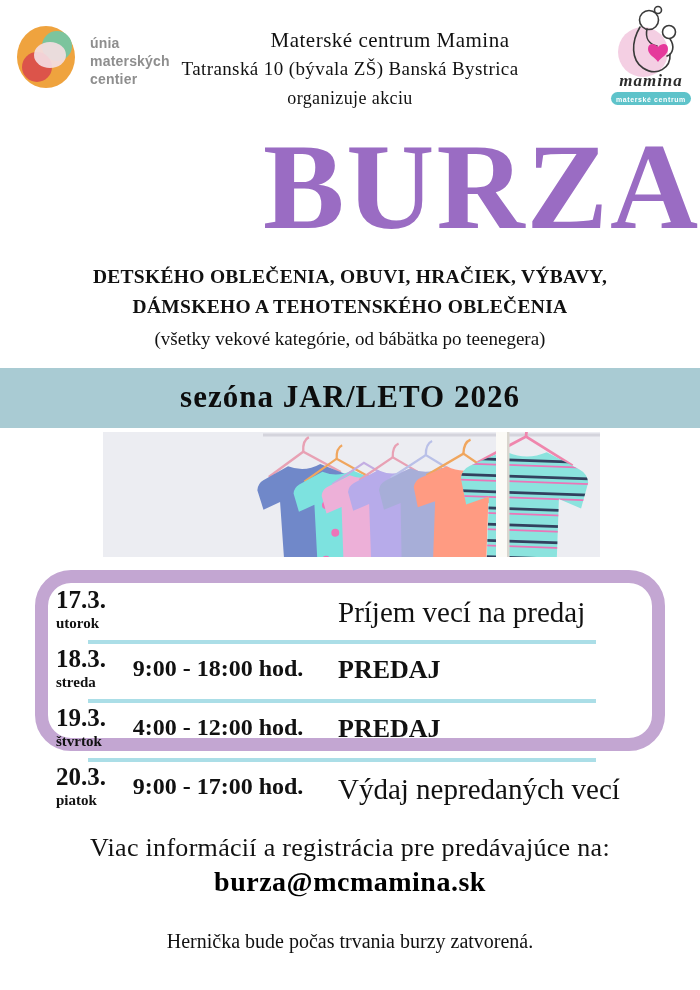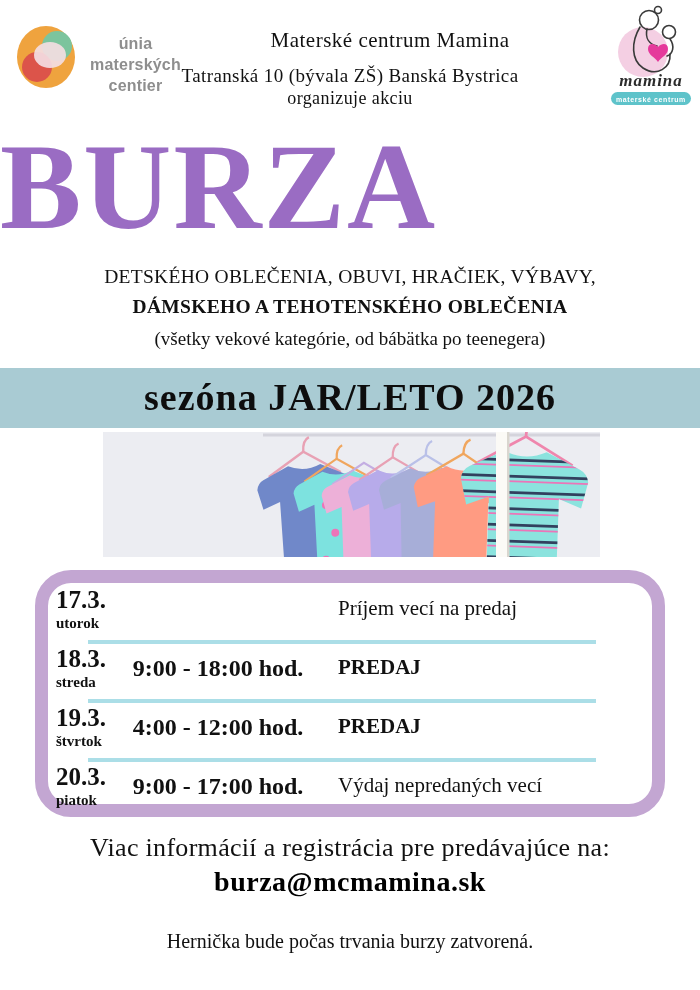--- a/index.html
+++ b/index.html
@@ -3,55 +3,55 @@
 <meta charset="utf-8">
 <style>
   html,body{margin:0;padding:0;background:#ffffff;}
   .page{position:relative;width:700px;height:990px;background:#ffffff;overflow:hidden;
         font-family:"Liberation Serif","DejaVu Serif",serif;color:#111;}
 
   
   .umc{position:absolute;left:14px;top:20px;width:200px;height:90px;}
   .umc svg{position:absolute;left:0;top:2px;}
   .umc-text{position:absolute;left:76px;top:14px;font-family:"Liberation Sans","DejaVu Sans",sans-serif;
-            font-size:16px;font-weight:600;color:#8e8e8e;line-height:1.3;letter-spacing:.2px;text-align:center;}
+            font-size:14px;font-weight:600;color:#8e8e8e;line-height:1.3;letter-spacing:.2px;}
 
   
   .mamina{position:absolute;left:603px;top:4px;width:97px;height:110px;}
 
   
   .hdr{position:absolute;left:0;width:700px;text-align:center;}
   .h1{top:28px;font-size:21px;letter-spacing:.5px;padding-left:40px;}
-  .h2{top:58px;font-size:19px;letter-spacing:.4px;margin-top:7px;}
+  .h2{top:58px;font-size:19px;letter-spacing:.4px;}
   .h3{top:88px;font-size:18px;letter-spacing:.4px;}
 
-  .title{position:absolute;left:0;top:122px;width:700px;text-align:left;
+  .title{position:absolute;left:0;top:122px;width:700px;text-align:right;
          font-size:122px;line-height:130px;font-weight:bold;color:#9a6cc3;letter-spacing:2px;}
 
-  .sub1{top:266px;font-size:19.5px;font-weight:normal;letter-spacing:.3px;}
+  .sub1{top:266px;font-size:19.5px;font-weight:bold;letter-spacing:.3px;}
   .sub2{top:296px;font-size:19.5px;font-weight:bold;letter-spacing:.3px;}
   .sub3{top:328px;font-size:19px;}
 
   .banner{position:absolute;left:0;top:368px;width:700px;height:60px;background:#a9cbd3;}
   .banner-text{position:absolute;left:0;top:0;width:700px;height:60px;line-height:58px;text-align:center;
-               font-size:38px;font-weight:bold;letter-spacing:1px;color:#0d0d0d;}
+               font-size:31px;font-weight:bold;letter-spacing:1px;color:#0d0d0d;}
 
   .clothes{position:absolute;left:103px;top:432px;width:497px;height:125px;}
 
   
-  .sched{position:absolute;left:35px;top:570px;width:630px;height:247px;box-sizing:border-box;
+  .sched{position:absolute;left:35px;top:570px;width:630px;height:181px;box-sizing:border-box;
          border:13px solid #c3a6d2;border-radius:36px;background:#ffffff;}
   .row{position:absolute;left:0;width:604px;height:56px;}
   .r0{top:2px;} .r1{top:61px;} .r2{top:120px;} .r3{top:179px;}
   .cell-date{position:absolute;left:8px;top:2px;font-size:25px;font-weight:bold;line-height:26px;}
   .cell-day{position:absolute;left:8px;top:30px;font-size:15px;font-weight:bold;line-height:16px;}
   .cell-time{position:absolute;left:70px;top:11px;width:200px;text-align:center;
              font-size:24px;font-weight:bold;}
-  .cell-desc{position:absolute;left:290px;top:11px;font-size:21px;white-space:nowrap;}
-  .desc-bold{font-weight:bold;font-size:21px;}
+  .cell-desc{position:absolute;left:290px;top:11px;font-size:29px;white-space:nowrap;}
+  .desc-bold{font-weight:bold;font-size:26px;}
   .sep{position:absolute;left:40px;width:508px;height:4px;background:#abdee7;}
   .s0{top:57px;} .s1{top:116px;} .s2{top:175px;}
 
   .f-info{top:833px;font-size:26px;letter-spacing:.3px;}
   .f-email{top:866px;font-size:28px;font-weight:bold;color:#000000;letter-spacing:.5px;}
   .f-note1{top:905px;font-size:20px;}
   .f-note2{top:930px;font-size:20px;}
 </style>
 </head>
 <body>

